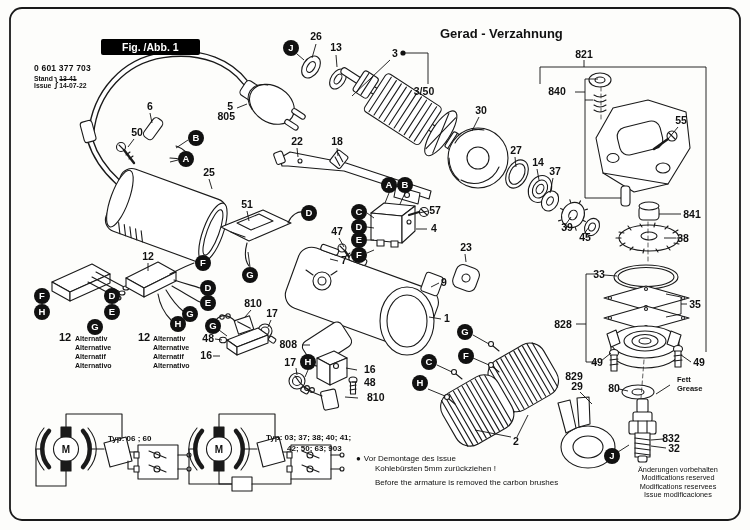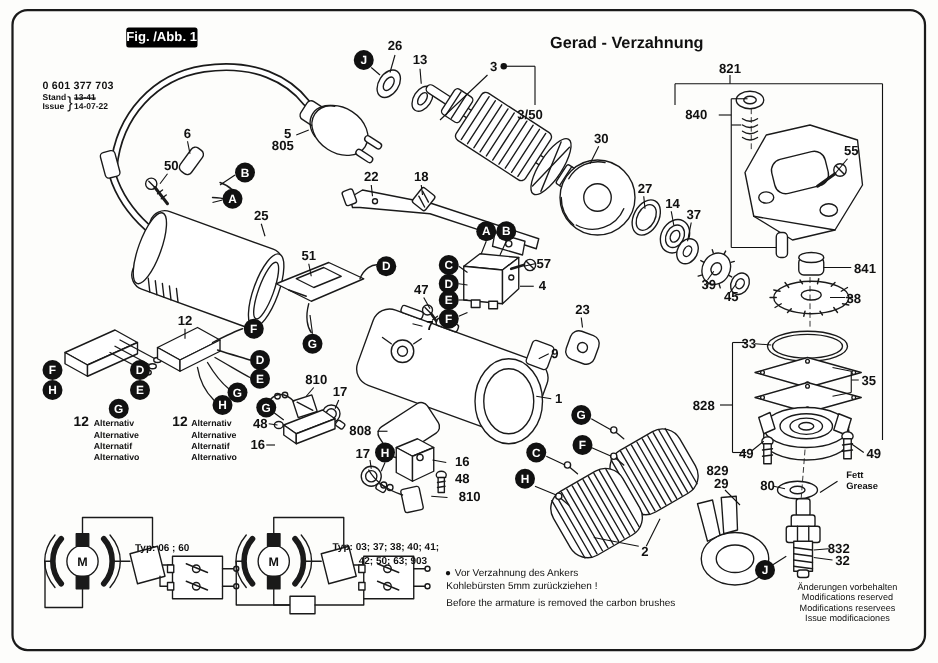--- a/index.html
+++ b/index.html
@@ -14,26 +14,26 @@
   .lmark-c{fill:#111;stroke:none;}
   .lmark-t{fill:#fff;font-family:"Liberation Sans",sans-serif;font-weight:bold;font-size:9.5px;text-anchor:middle;}
   #leaders line{stroke:#111;stroke-width:0.9;}
   .hdr{position:absolute;left:34px;top:22px;margin-top:41px;}
   .pn{font-size:8.5px;font-weight:bold;letter-spacing:.2px;}
   .stand-row{display:flex;align-items:center;margin-top:1px;}
   .si{display:flex;flex-direction:column;font-size:6.8px;font-weight:bold;line-height:7px;}
   .brace{font-size:13px;margin:0 1px;}
   .dates{display:flex;flex-direction:column;font-size:6.8px;font-weight:bold;line-height:7px;}
   .old{text-decoration:line-through;}
-  .figbox{position:absolute;left:101px;top:22px;background:#000;color:#fff;font-weight:bold;
-    font-size:10.5px;padding:2px 0;border-radius:2px;}
+  .figbox{position:absolute;left:101px;top:39px;background:#000;color:#fff;font-weight:bold;
+    font-size:10.5px;padding:2px 21px;border-radius:2px;}
   .title{position:absolute;left:440px;top:26px;font-size:13px;font-weight:bold;white-space:nowrap;}
   .note{position:absolute;left:356px;top:454px;font-size:8px;line-height:9.5px;white-space:nowrap;}
   .nrow{display:flex;gap:3px;}
-  .nind{margin-left:1px;}
+  .nind{margin-left:19px;}
   .gap{margin-top:5px;}
   .mods{position:absolute;left:638px;top:466px;font-size:7.3px;line-height:8.3px;white-space:nowrap;text-align:center;}
 </style>
 </head>
 <body>
 
 <svg id="diagram-svg" width="750" height="530" viewBox="0 0 750 530">
   <rect class="frame" x="10" y="8" width="730" height="512" rx="12"></rect>
 
   <g id="art" stroke="#1a1a1a" fill="#fff" stroke-width="1.1" stroke-linecap="round" stroke-linejoin="round">
@@ -772,21 +772,21 @@
       <span class="new">14-07-22</span>
     </div>
   </div>
 </div>
 <div class="figbox">Fig. /Abb. 1</div>
 <div class="title">Gerad - Verzahnung</div>
 
 <div class="note">
   <div class="nrow">
     <span>●</span>
-    <span>Vor Verzahnung des Ankers</span>
+    <span>Vor Demontage des Issue</span>
   </div>
   <div class="nind">Kohlebürsten 5mm zurückziehen !</div>
   <div class="nind gap">Before the armature is removed the carbon brushes</div>
 </div>
 
 <div class="mods">
   <div>Änderungen vorbehalten</div>
   <div>Modifications reserved</div>
   <div>Modifications reservees</div>
   <div>Issue modificaciones</div>

